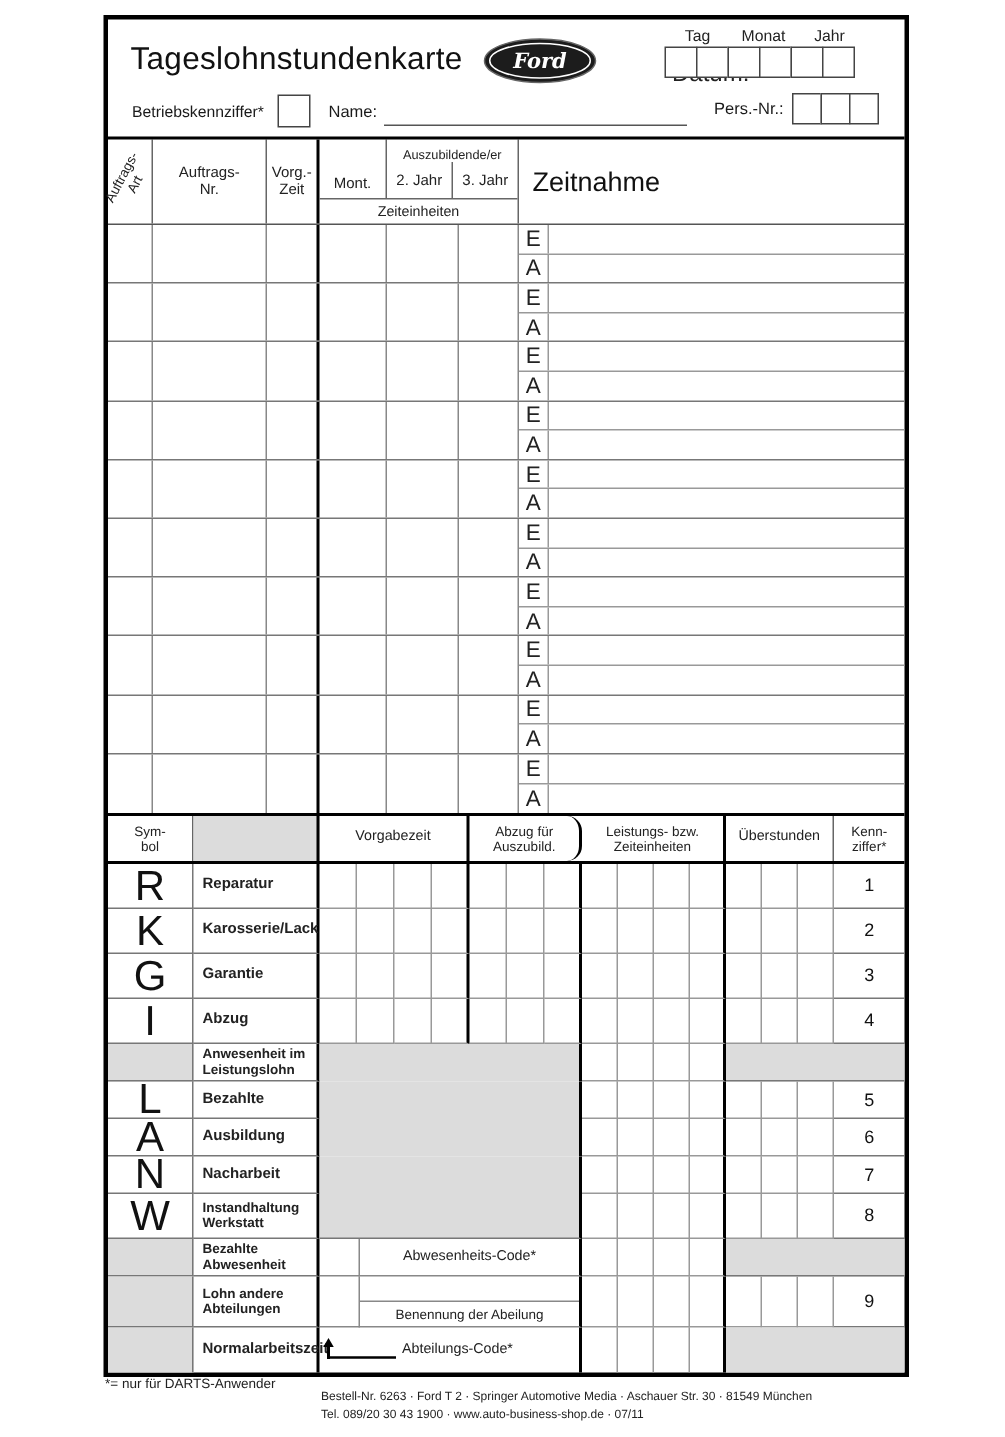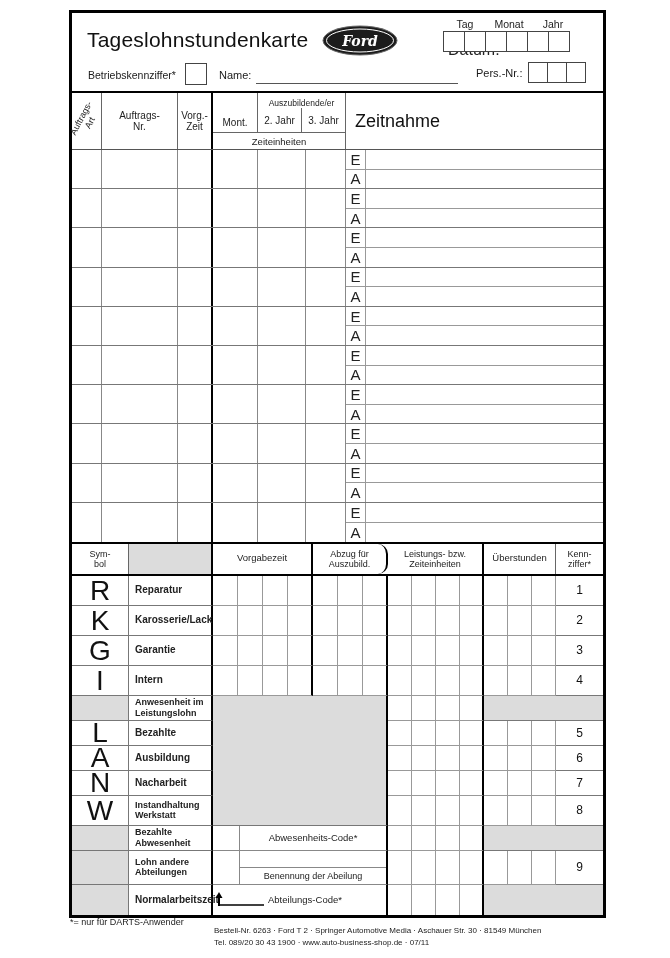--- a/index.html
+++ b/index.html
@@ -424,21 +424,21 @@
         <div class="t w24"></div>
         <div class="t w24 tk"></div>
       <div class="t w24"></div>
         <div class="t w24"></div>
         <div class="t w24"></div>
       <div class="b-kenn">3</div>
     </div>
 
     <div class="brow h30">
       <div class="b-sym">I</div>
-      <div class="b-lbl">Intern</div>
+      <div class="b-lbl">Abzug</div>
       <div class="t"></div>
         <div class="t"></div>
         <div class="t"></div>
         <div class="t tk"></div>
       <div class="t"></div>
         <div class="t"></div>
         <div class="t tk"></div>
       <div class="t w24"></div>
         <div class="t w24"></div>
         <div class="t w24"></div>

